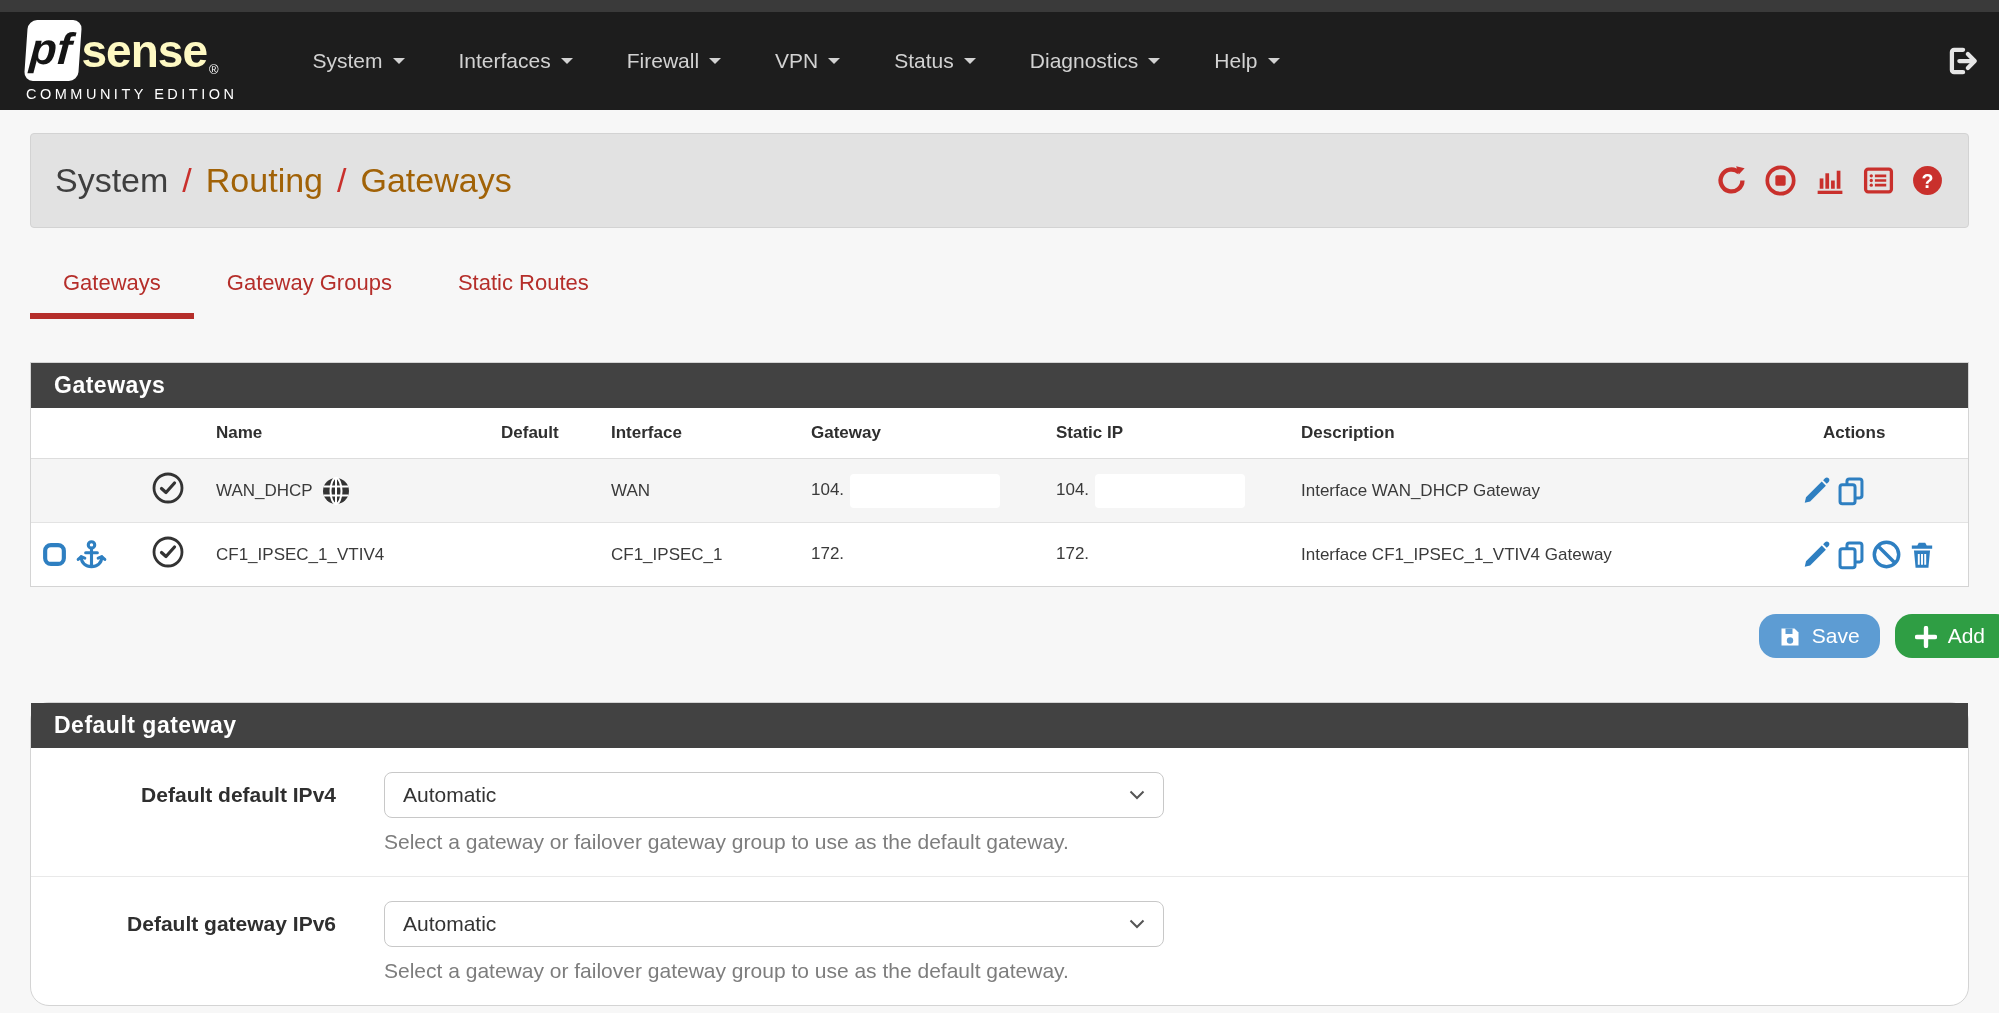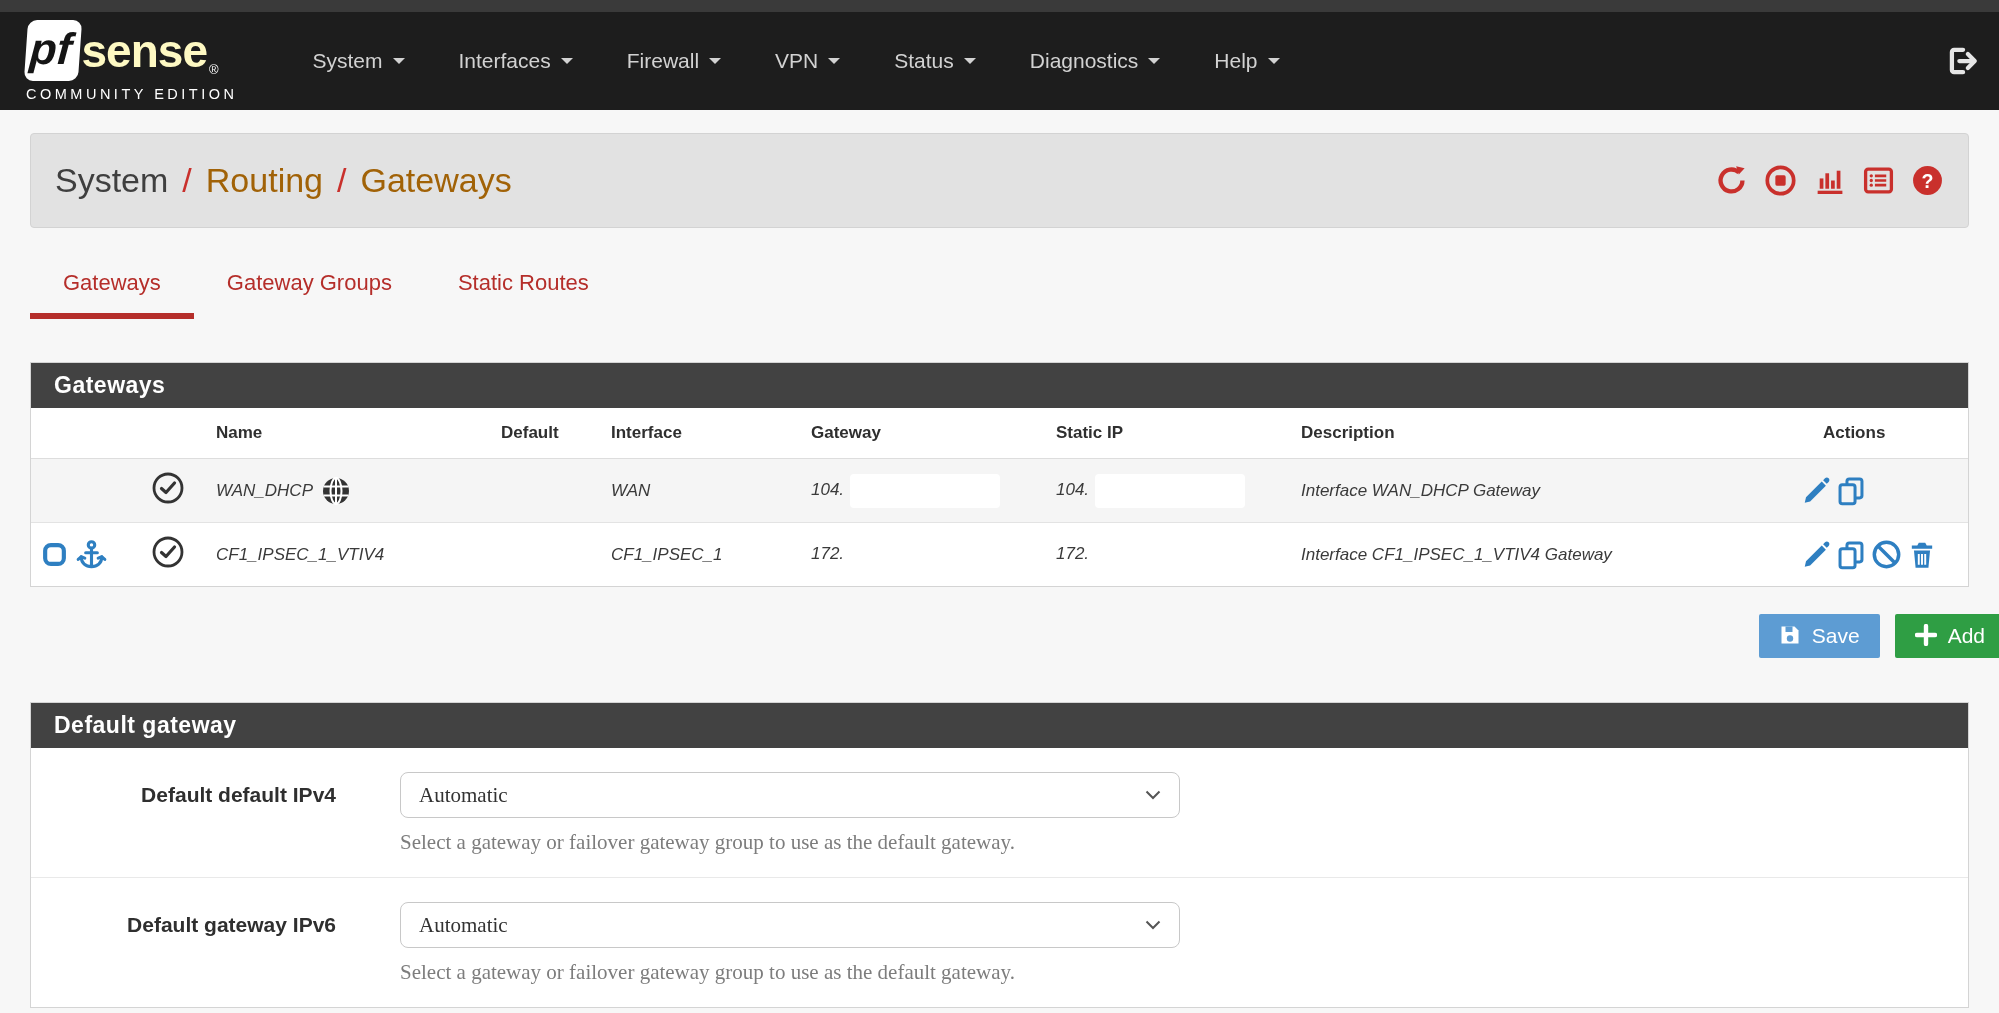--- a/index.html
+++ b/index.html
@@ -67,55 +67,55 @@
     font-size: 23px; padding: 9px 23px; letter-spacing: 0.5px;
   }
   
   table { width: 100%; border-collapse: collapse; font-size: 17px; }
   thead th {
     text-align: left; font-weight: bold; color: #2f2f2f;
     padding: 15px 10px; border-bottom: 1px solid #ddd; white-space: nowrap;
   }
   tbody tr { border-top: 1px solid #e3e3e3; }
   tbody tr.striped { background: #f5f5f5; }
-  td { padding: 12px 10px; vertical-align: middle; white-space: nowrap; font-style: italic; }
+  td { padding: 12px 10px; vertical-align: middle; white-space: nowrap; }
   .col-markers { width: 110px; }
   .col-status  { width: 65px; }
   .col-name    { width: 285px; }
   .col-default { width: 110px; }
   .col-iface   { width: 200px; }
   .col-gw      { width: 245px; }
   .col-mon     { width: 245px; }
   .col-desc    { width: 500px; }
   .cell-flex { display: flex; align-items: center; gap: 8px; }
   .redacted {
     display: inline-block; width: 150px; height: 34px;
     background: #fff; border-radius: 4px; vertical-align: middle; margin-left: 6px;
   }
   .actions-cell { display: flex; align-items: center; gap: 5px; }
   .actions-cell svg { cursor: pointer; display: block; }
   th.actions-th { padding-left: 32px; }
   
   .btn-row { margin: 27px 0 0 30px; display: flex; justify-content: flex-end; gap: 15px; }
   .btn {
-    display: flex; align-items: flex-start; gap: 11px;
-    font-size: 21px; color: #fff; border: none; border-radius: 2px;
+    display: flex; align-items: flex-end; gap: 11px;
+    font-size: 21px; color: #fff; border: none; border-radius: 17px;
     padding: 10px 20px; cursor: pointer; font-family: inherit;
   }
   .btn-save { background: #5d9cd3; }
   .btn-add  { background: #2f9e44; margin-right: -14px; padding-right: 28px; }
   
-  .panel.form-panel { margin-top: 44px; }
+  .panel.form-panel { margin-top: 44px; border-radius: 19px; }
   .form-row { display: flex; padding: 24px 0 22px; }
   .form-row.bordered { border-bottom: 1px solid #e9e9e9; }
   .form-label {
     width: 305px; flex-shrink: 0; text-align: right;
     font-weight: bold; font-size: 21px; color: #2f2f2f; padding-top: 11px;
   }
-  .form-field { margin-left: 64px; font-family: Liberation Serif, serif; }
+  .form-field { margin-left: 48px; }
   .select {
     width: 780px; height: 46px; background: #fff;
     border: 1px solid #c8c8c8; border-radius: 8px;
     display: flex; align-items: center; justify-content: space-between;
     padding: 0 18px; font-size: 21px; color: #333; cursor: pointer;
   }
   .help-text { margin-top: 12px; font-size: 21px; color: #7d7d7d; }
 </style>
 </head>
 <body>

